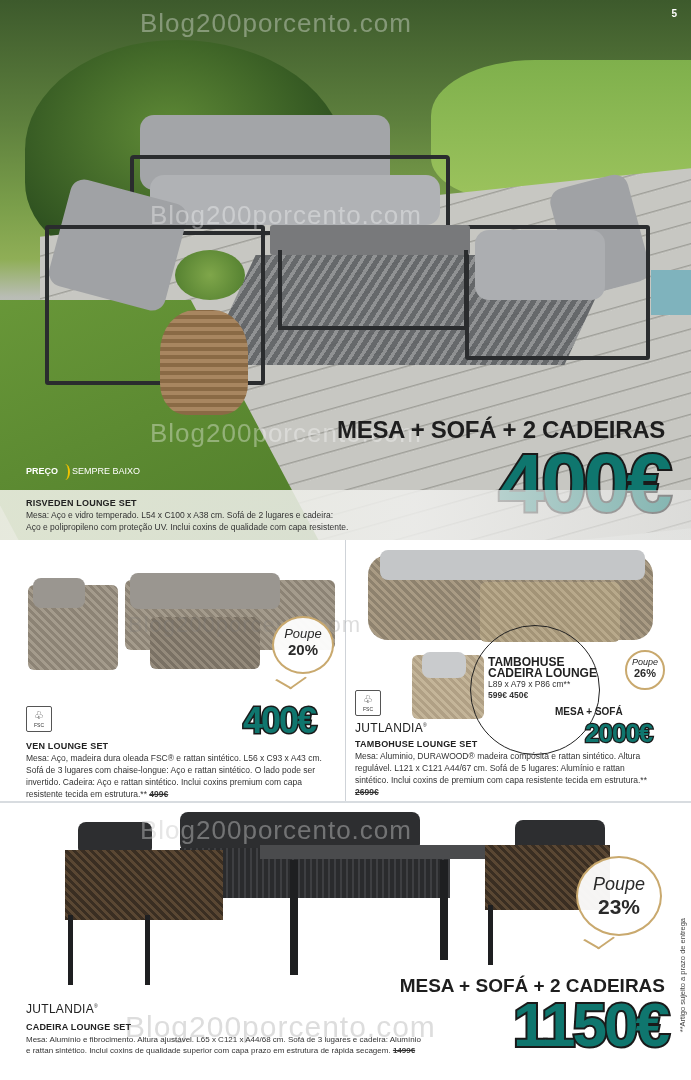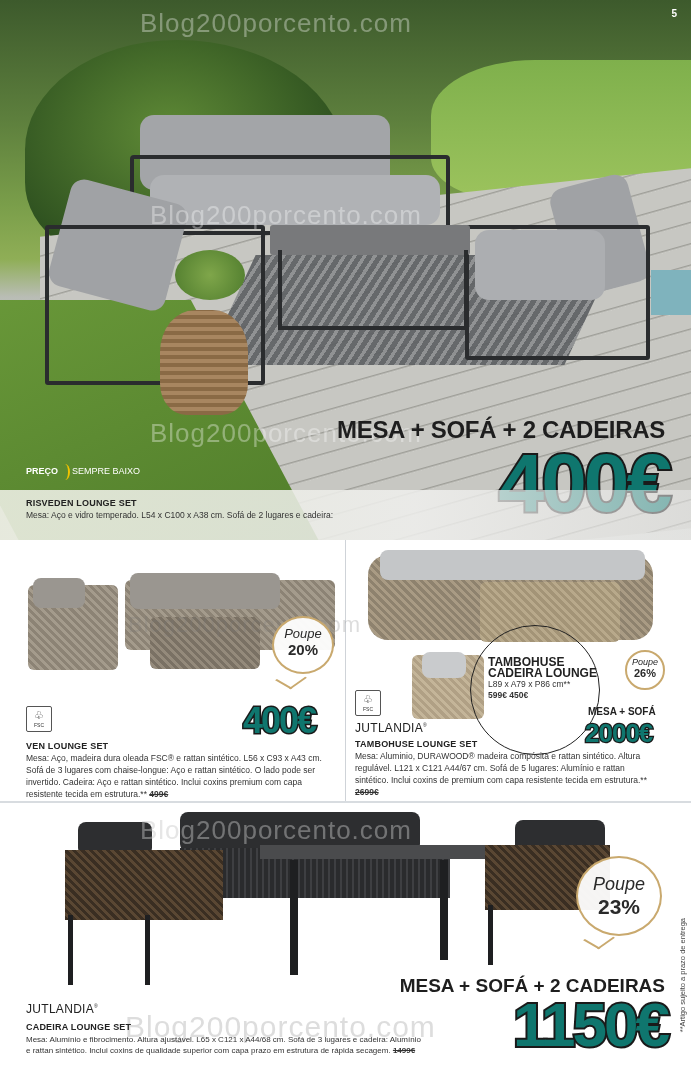--- a/index.html
+++ b/index.html
@@ -116,20 +116,21 @@
 <div class="big-price hero-price">400€</div>
 
 <div class="preco-logo">
   <b>PREÇO</b><span class="arc"></span><span>SEMPRE BAIXO</span>
 </div>
 
 <div class="hero-desc-band"></div>
 <div class="hero-desc">
   <div class="product-name">RISVEDEN LOUNGE SET</div>
   <div>Mesa: Aço e vidro temperado. L54 x C100 x A38 cm. Sofá de 2 lugares e cadeira:</div>
+  <div>Aço e polipropileno com proteção UV. Inclui coxins de qualidade com capa resistente.</div>
 </div>
 
 <section class="mid"></section>
 <div class="mid-divider"></div>
 
 <div class="rattan" style="left:28px;top:585px;width:90px;height:85px;"></div>
 <div class="cushion" style="left:33px;top:578px;width:52px;height:30px;"></div>
 <div class="rattan" style="left:125px;top:580px;width:210px;height:70px;"></div>
 <div class="cushion" style="left:130px;top:573px;width:150px;height:36px;"></div>
 <div class="rattan" style="left:150px;top:617px;width:110px;height:52px;background:repeating-linear-gradient(45deg,#7a7164 0 3px,#948a7b 3px 6px);"></div>
@@ -163,21 +164,21 @@
   <div class="t">TAMBOHUSE</div>
   <div class="t">CADEIRA LOUNGE</div>
   <div>L89 x A79 x P86 cm**</div>
   <div style="font-weight:bold;">599€ 450€</div>
 </div>
 
 <div class="bubble" style="left:625px;top:650px;width:40px;height:40px;padding-top:5px;">
   <span class="poupe" style="font-size:9px;">Poupe</span>
   <span class="pct" style="font-size:11px;">26%</span>
 </div>
-<div class="small-head" style="left:588px;top:706px;">MESA + SOFÁ</div>
+<div class="small-head" style="left:555px;top:706px;">MESA + SOFÁ</div>
 <div class="big-price" style="position:absolute;left:585px;top:720px;font-size:26px;-webkit-text-stroke:2.5px #1a1a1a;letter-spacing:-1px;">2000€</div>
 
 <div class="fsc" style="left:355px;top:690px;">
   <span class="tree">♧</span>
   <span>FSC</span>
 </div>
 <div class="brand" style="left:355px;top:721px;"><span>JUTLANDIA</span><sup>®</sup></div>
 <div class="desc-block" style="left:355px;top:738px;width:300px;">
   <div class="product-name">TAMBOHUSE LOUNGE SET</div>
   <span>Mesa: Aluminio, DURAWOOD® madeira compósita e rattan sintético. Altura regulável. L121 x C121 A44/67 cm. Sofá de 5 lugares: Alumínio e rattan sintético. Inclui coxins de premium com capa resistente tecida em estrutura.**</span>

